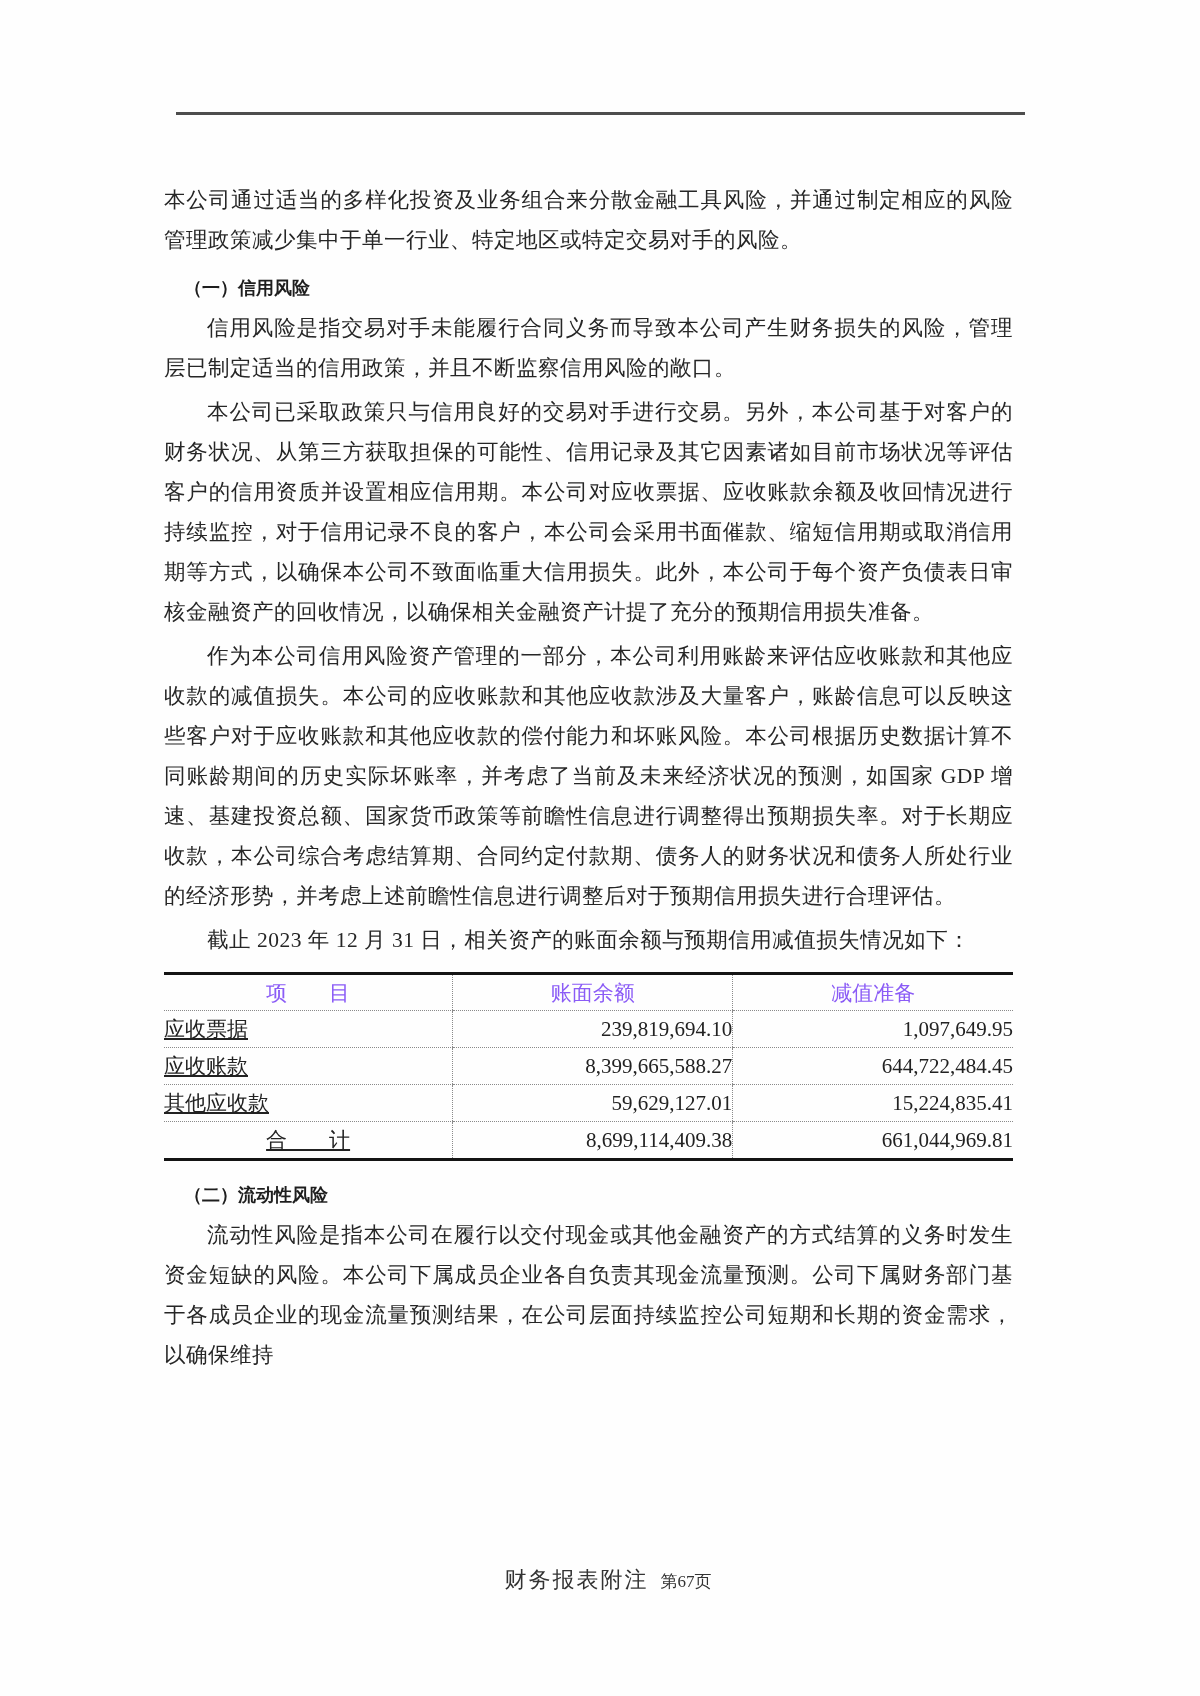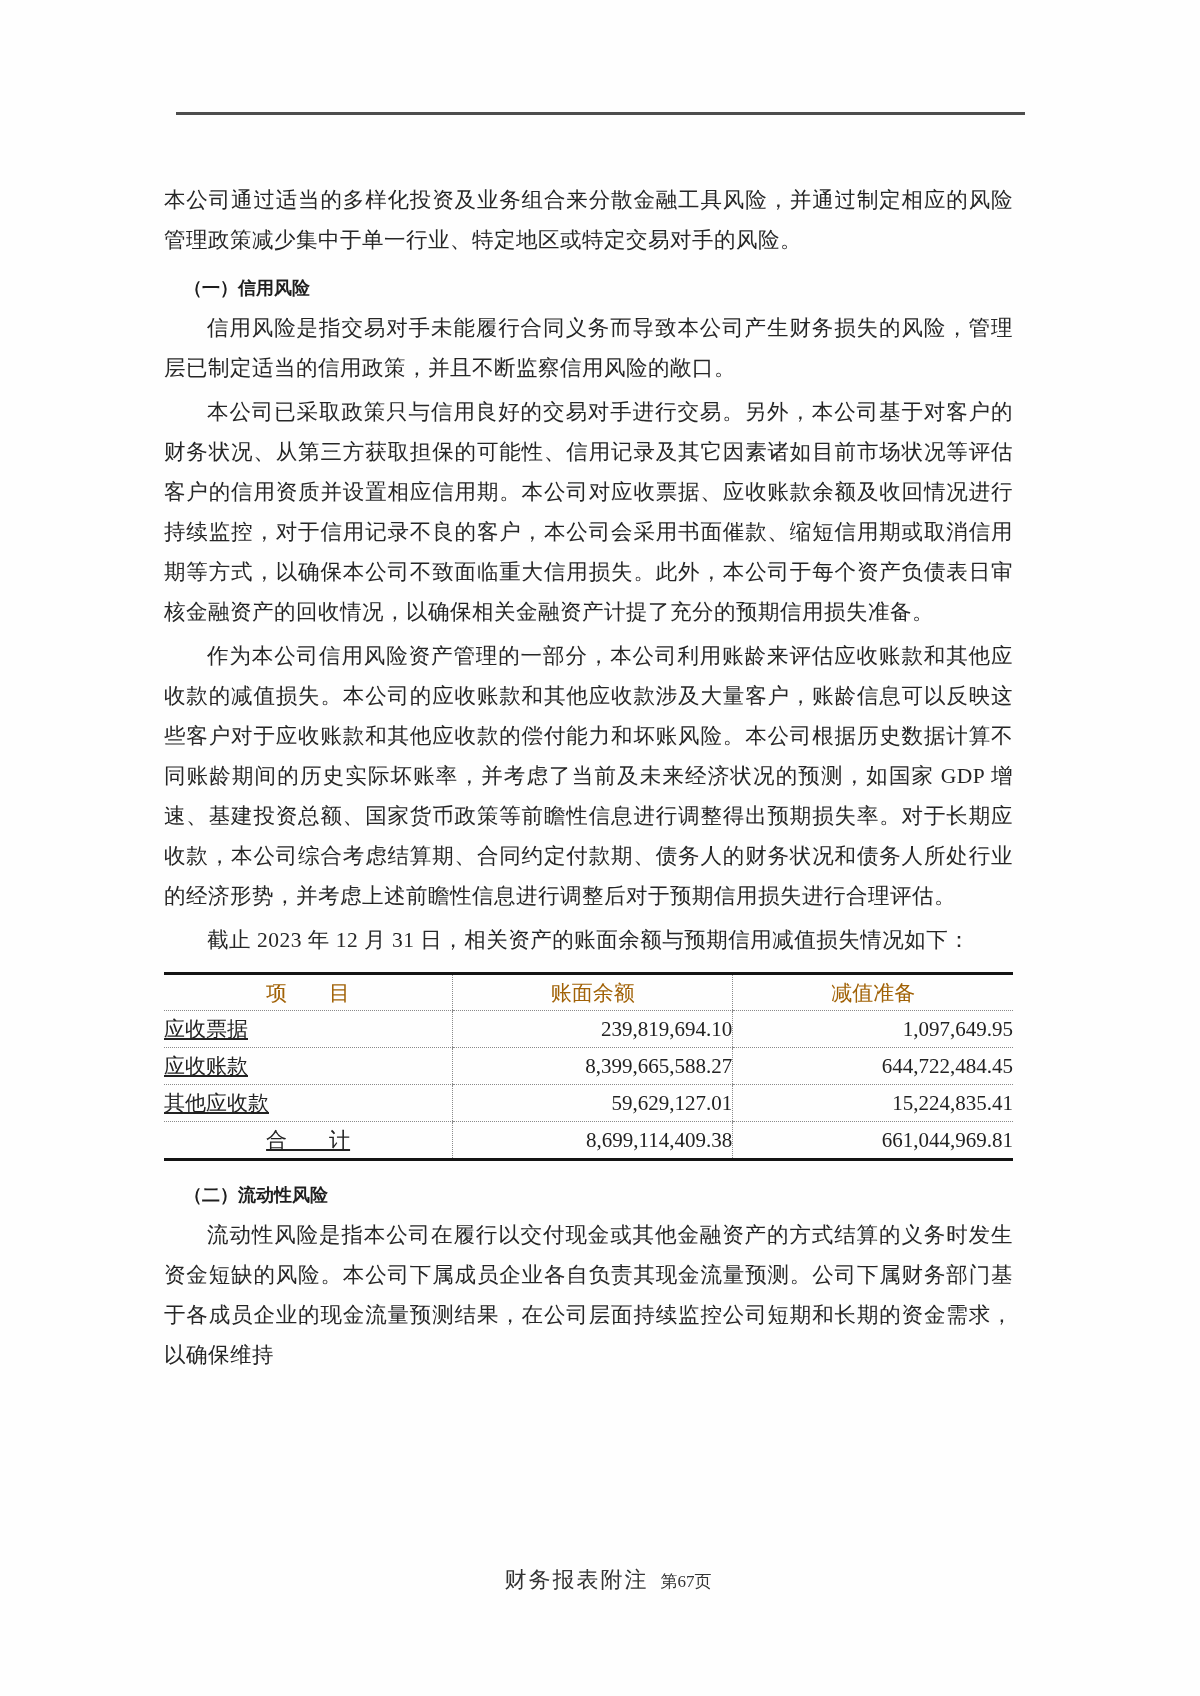--- a/index.html
+++ b/index.html
@@ -53,21 +53,21 @@
     table-layout: fixed;
   }
   table.fin-table col.c-item { width: 34%; }
   table.fin-table col.c-num  { width: 33%; }
   table.fin-table th {
     font-size: 21px;
     font-weight: normal;
     height: 33px;
     text-align: center;
     border-bottom: 1px dotted #8a8a8a;
-    color: #a16207;
+    color: #8b5cf6;
   }
   table.fin-table td {
     height: 36px;
     border-bottom: 1px dotted #8a8a8a;
     font-size: 21px;
     color: #222;
     padding: 0;
   }
   table.fin-table tr:last-child td { border-bottom: none; }
   table.fin-table th + th,

